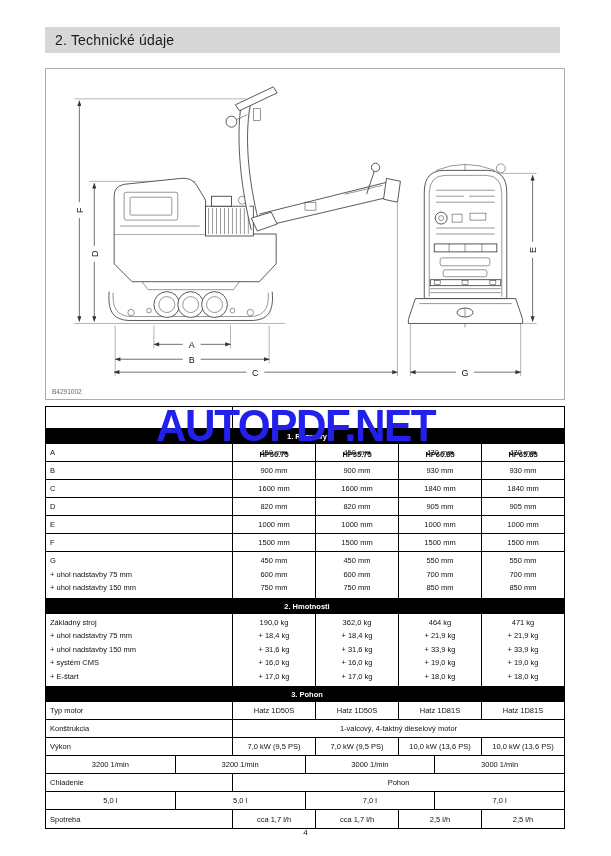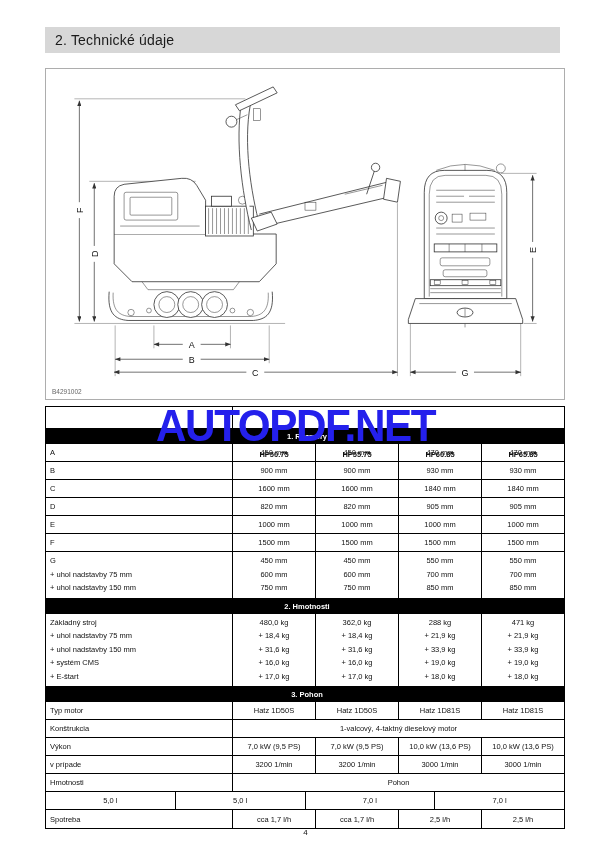--- a/index.html
+++ b/index.html
@@ -311,35 +311,35 @@
       <div class="sect-bar">2. Hmotnosti</div>
       <div class="trow r-block">
         <div class="tcell c0">
           <div class="line">Základný stroj</div>
           <div class="line">+  uhol nadstavby 75 mm</div>
           <div class="line">+  uhol nadstavby 150 mm</div>
           <div class="line">+ systém CMS</div>
           <div class="line">+ E-štart</div>
         </div>
         <div class="tcell cd">
-          <div class="line">480,0 kg</div>
+          <div class="line">190,0 kg</div>
           <div class="line">+ 18,4 kg</div>
           <div class="line">+ 31,6 kg</div>
           <div class="line">+ 16,0 kg</div>
           <div class="line">+ 17,0 kg</div>
         </div>
         <div class="tcell cd">
           <div class="line">362,0 kg</div>
           <div class="line">+ 18,4 kg</div>
           <div class="line">+ 31,6 kg</div>
           <div class="line">+ 16,0 kg</div>
           <div class="line">+ 17,0 kg</div>
         </div>
         <div class="tcell cd">
-          <div class="line">288 kg</div>
+          <div class="line">464 kg</div>
           <div class="line">+ 21,9 kg</div>
           <div class="line">+ 33,9 kg</div>
           <div class="line">+ 19,0 kg</div>
           <div class="line">+ 18,0 kg</div>
         </div>
         <div class="tcell cd">
           <div class="line">471 kg</div>
           <div class="line">+ 21,9 kg</div>
           <div class="line">+ 33,9 kg</div>
           <div class="line">+ 19,0 kg</div>
@@ -359,28 +359,27 @@
         <div class="tcell cspan">1-valcový, 4-taktný dieselový motor</div>
       </div>
       <div class="trow r-simple">
         <div class="tcell c0">Výkon</div>
         <div class="tcell cd">7,0 kW (9,5 PS)</div>
         <div class="tcell cd">7,0 kW (9,5 PS)</div>
         <div class="tcell cd">10,0 kW (13,6 PS)</div>
         <div class="tcell cd">10,0 kW (13,6 PS)</div>
       </div>
       <div class="trow r-simple">
-        <div class="tcell c0">v prípade</div>
         <div class="tcell cd">3200 1/min</div>
         <div class="tcell cd">3200 1/min</div>
         <div class="tcell cd">3000 1/min</div>
         <div class="tcell cd">3000 1/min</div>
       </div>
       <div class="trow r-simple">
-        <div class="tcell c0">Hmotnosti</div>
+        <div class="tcell c0">Chladenie</div>
         <div class="tcell cspan">Pohon</div>
       </div>
       <div class="trow r-simple">
         <div class="tcell cd">5,0 l</div>
         <div class="tcell cd">5,0 l</div>
         <div class="tcell cd">7,0 l</div>
         <div class="tcell cd">7,0 l</div>
       </div>
       <div class="trow r-simple">
         <div class="tcell c0">Spotreba</div>

